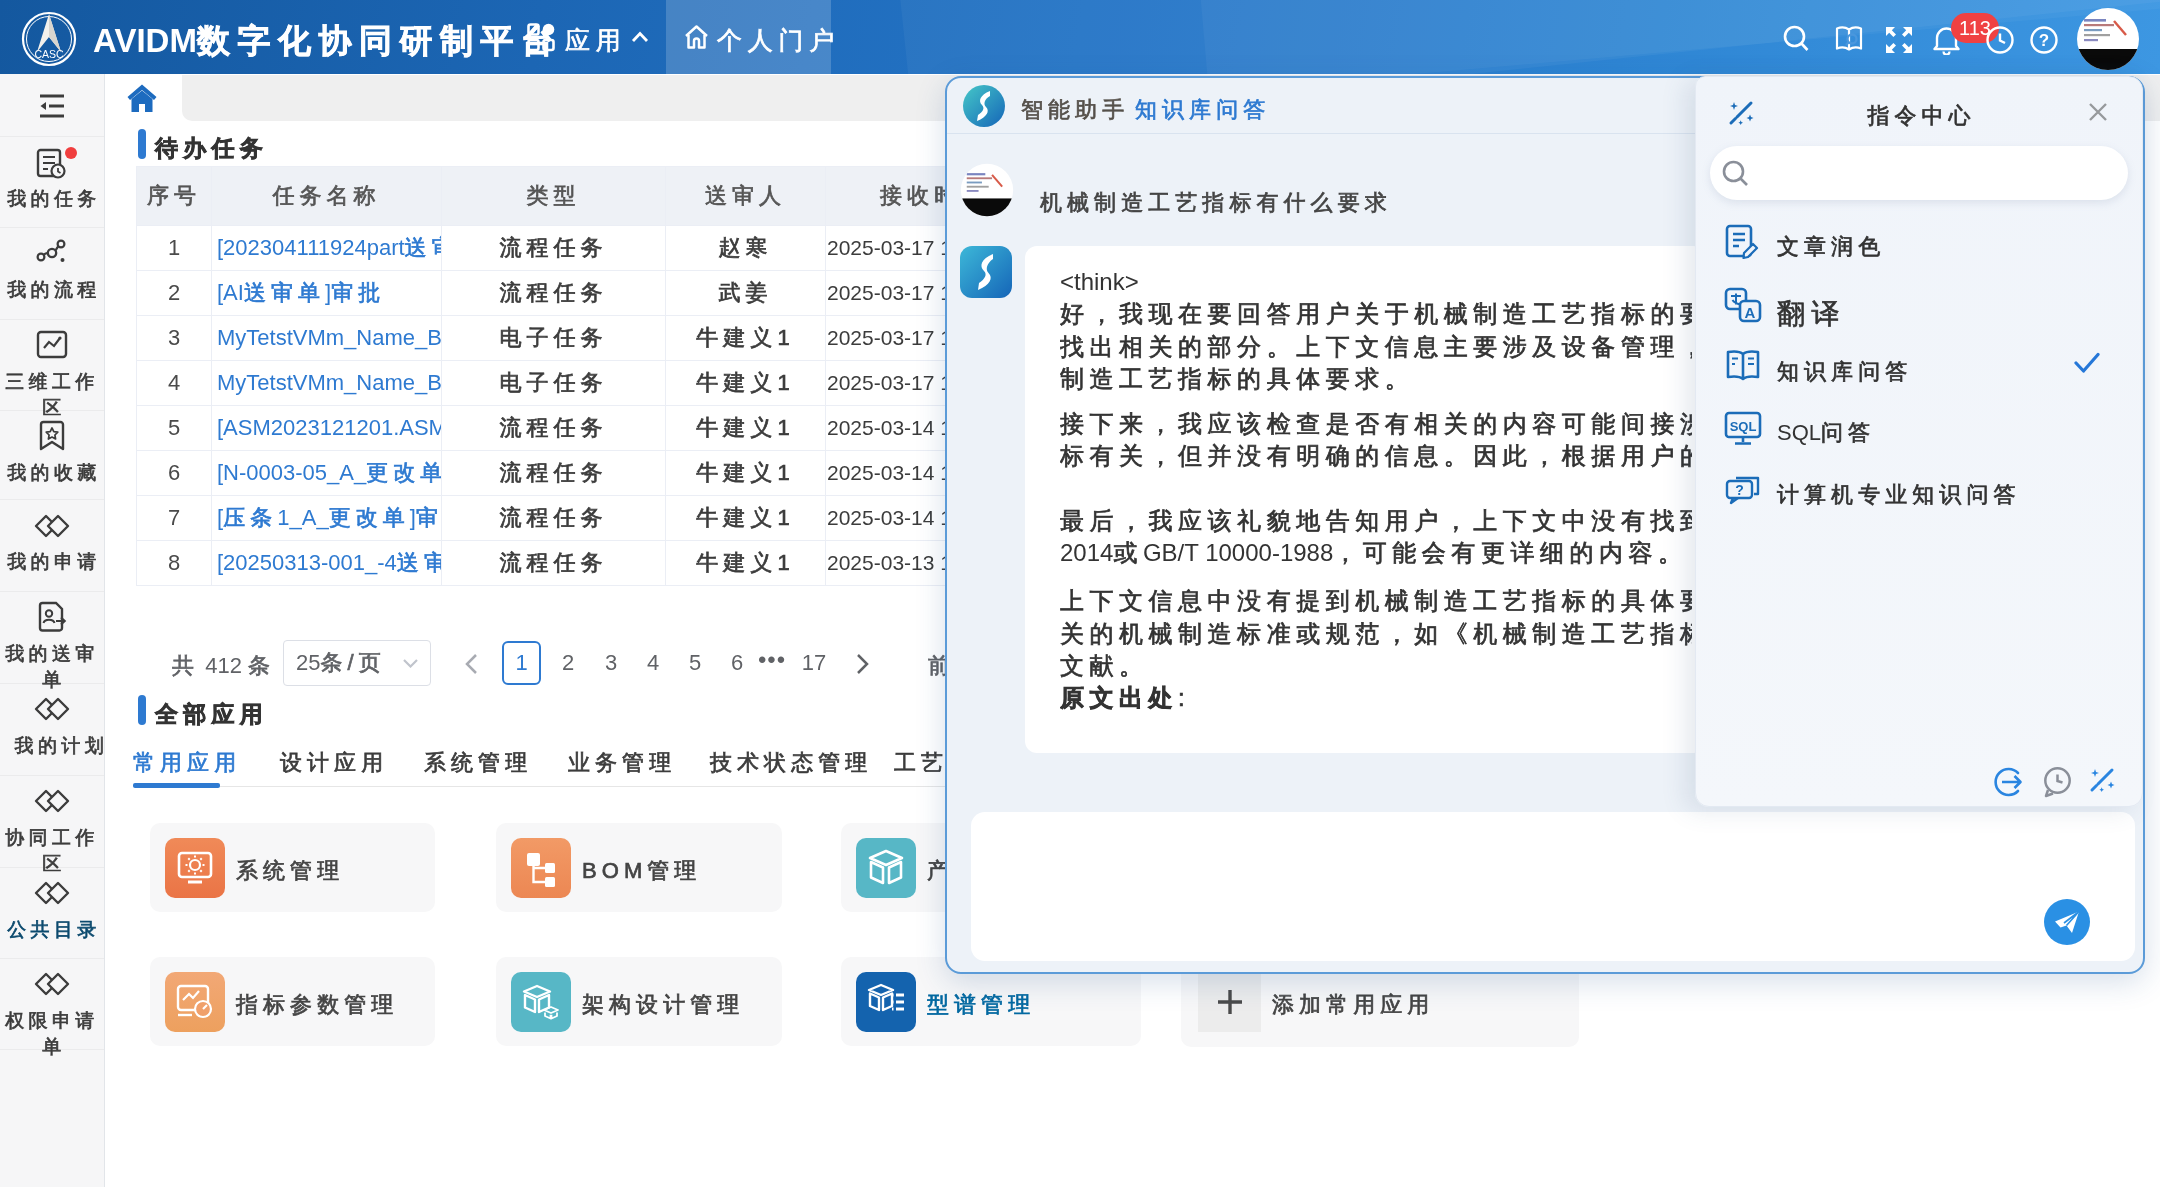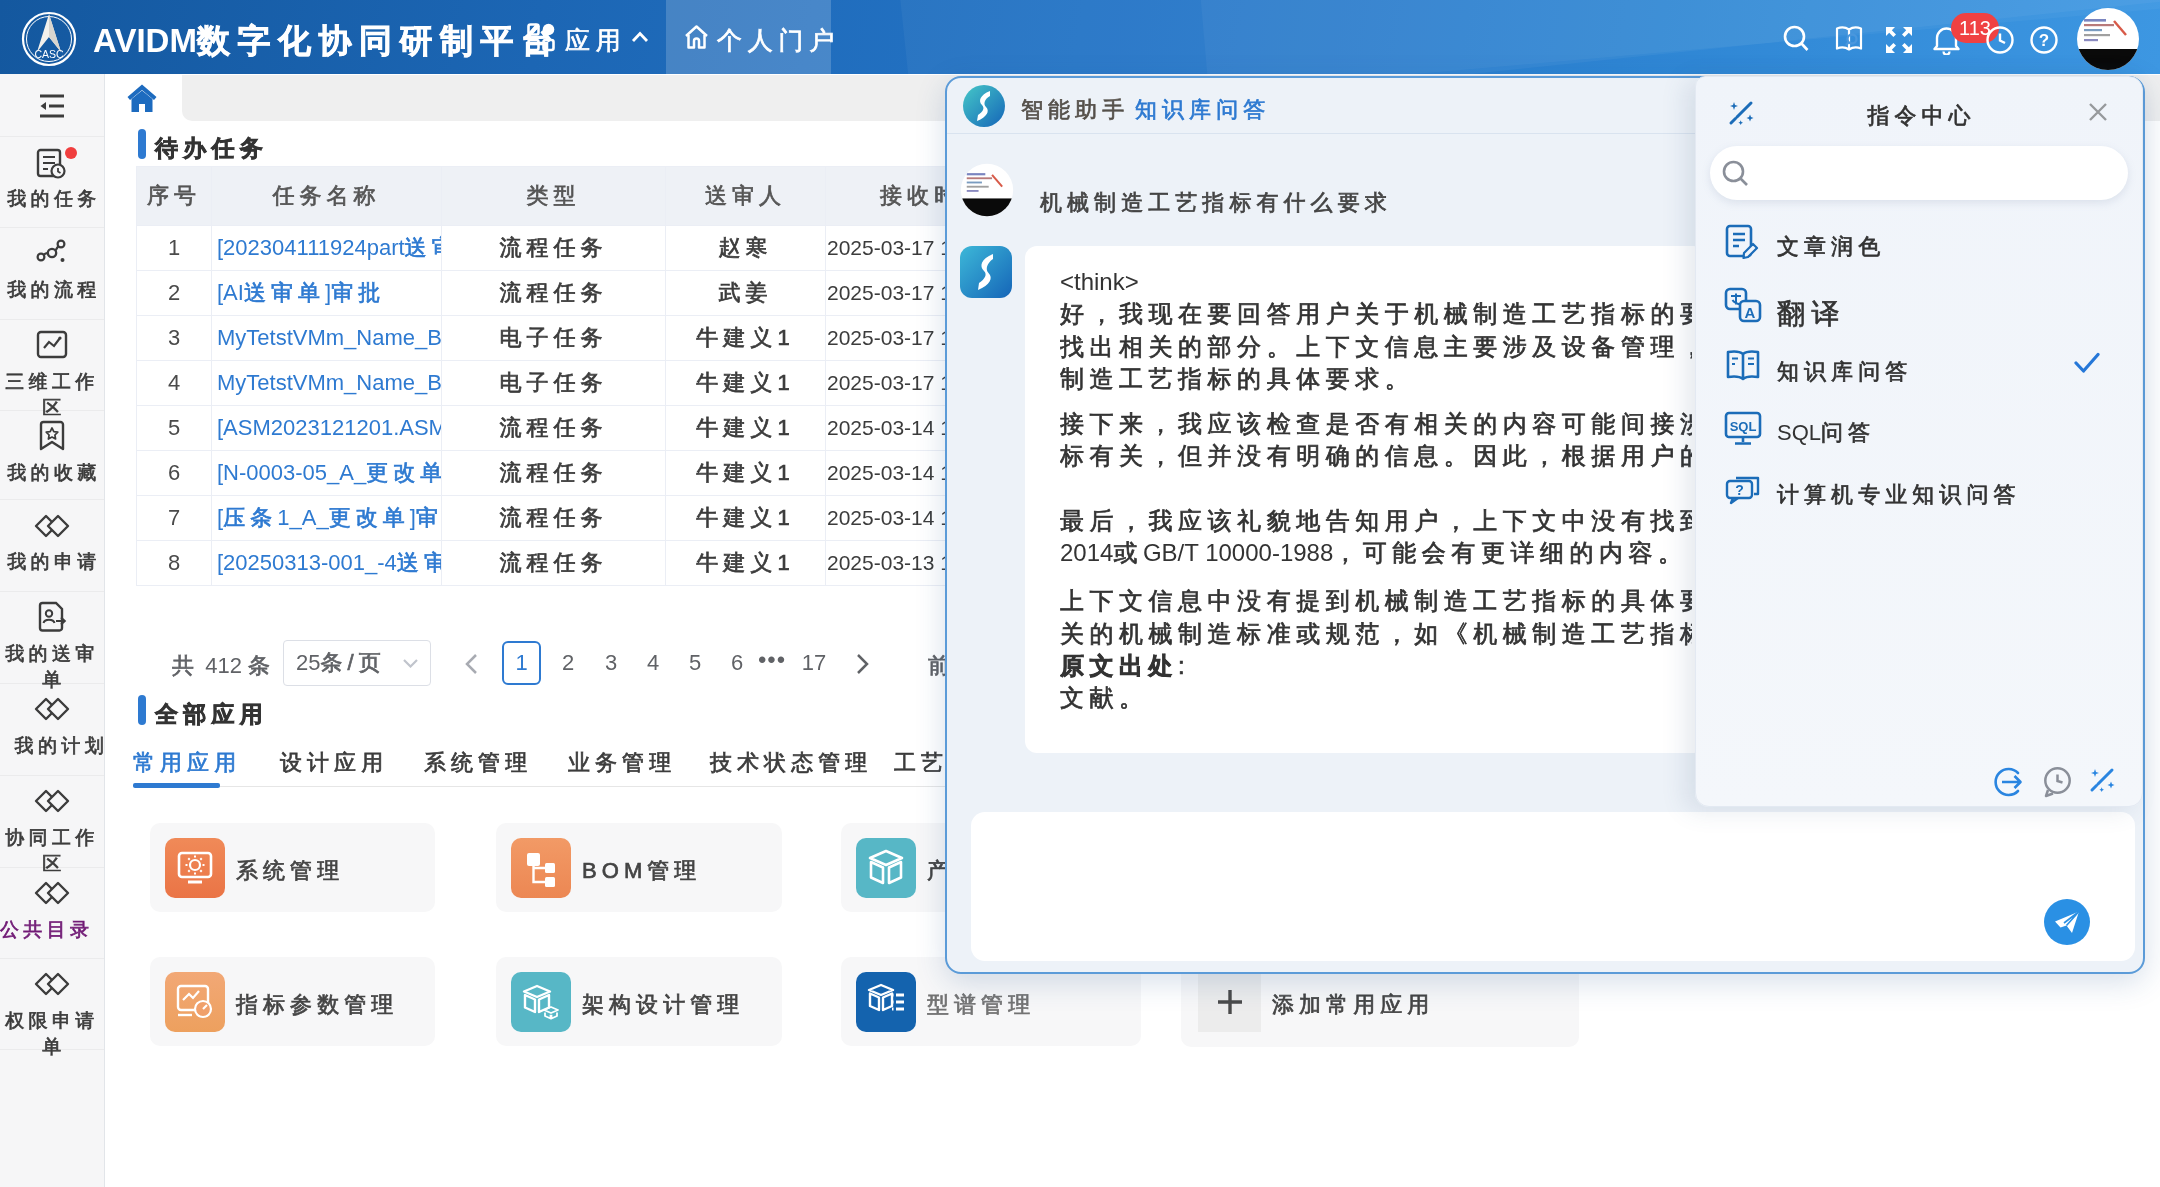--- a/index.html
+++ b/index.html
@@ -192,21 +192,21 @@
         <path d="M5 12.5 L14 16.5 V29 L5 25 Z" stroke="#fff" stroke-width="2.4" fill="none" stroke-linejoin="round"></path>
         <path d="M27 12.5 L18 16.5 V29 L27 25 Z" stroke="#fff" stroke-width="2.4" fill="none" stroke-linejoin="round"></path>
         <g stroke="#fff" stroke-width="3">
           <path d="M31 14 H39 M31 21 H39 M31 28 H39"></path>
         </g>
         <g stroke="#fff" stroke-width="3">
           <path d="M27 14 H28.5 M27 21 H28.5 M27 28 H28.5"></path>
         </g>
       </svg>
     </div>
-    <div class="abs c" style="left:927px;top:990px;font-size:22px;color:#737373">型谱管理</div>
+    <div class="abs c" style="left:927px;top:990px;font-size:22px;color:#0369a1">型谱管理</div>
     <div class="abs" style="left:1181px;top:957px;width:398px;height:90px;background:#f7f7f8;border-radius:10px"></div>
     <div class="abs" style="left:1198px;top:972px;width:63px;height:60px;background:#ececec;display:flex;align-items:center;justify-content:center">
       <svg width="30" height="30" viewBox="0 0 30 30">
         <path d="M15 3 V27 M3 15 H27" stroke="#4a4a4a" stroke-width="3.4"></path>
       </svg>
     </div>
     <div class="abs c" style="left:1272px;top:990px;font-size:22px;color:#444">添加常用应用</div>
     <div class="abs" style="left:0;top:74px;width:105px;height:1113px;background:#f6f6f7;border-right:1px solid #e2e5e9"></div>
     <svg class="abs" style="left:38px;top:93px" width="28" height="26" viewBox="0 0 28 26">
 <path d="M2 3 H26 M11 13 H26 M2 23 H26" stroke="#3c3c3c" stroke-width="2.8" fill="none"></path>
@@ -287,21 +287,21 @@
         <path d="M14 15 L24 5 L34 15 L24 25 Z" stroke="#3c3c3c" stroke-width="2.4" fill="#f6f6f7" stroke-linejoin="round"></path>
       </svg>
     </div>
     <div class="abs" style="left:0;top:825px;width:104px;text-align:center;font-size:19px;color:#3c3c3c"><span class="c" style="margin-right:-4px">协同工作区</span></div>
     <div class="abs" style="left:0;top:878px;width:104px;display:flex;justify-content:center">
       <svg width="36" height="30" viewBox="0 0 36 30">
         <path d="M2 15 L12 5 L22 15 L12 25 Z" stroke="#3c3c3c" stroke-width="2.4" fill="#f6f6f7" stroke-linejoin="round"></path>
         <path d="M14 15 L24 5 L34 15 L24 25 Z" stroke="#3c3c3c" stroke-width="2.4" fill="#f6f6f7" stroke-linejoin="round"></path>
       </svg>
     </div>
-    <div class="abs" style="left:0;top:917px;width:104px;font-size:19px;color:#701a75"><span class="c" style="margin-right:-4px">公共目录</span></div>
+    <div class="abs" style="left:0;top:917px;width:104px;text-align:center;font-size:19px;color:#0c4a6e"><span class="c" style="margin-right:-4px">公共目录</span></div>
     <div class="abs" style="left:0;top:969px;width:104px;display:flex;justify-content:center">
       <svg width="36" height="30" viewBox="0 0 36 30">
         <path d="M2 15 L12 5 L22 15 L12 25 Z" stroke="#3c3c3c" stroke-width="2.4" fill="#f6f6f7" stroke-linejoin="round"></path>
         <path d="M14 15 L24 5 L34 15 L24 25 Z" stroke="#3c3c3c" stroke-width="2.4" fill="#f6f6f7" stroke-linejoin="round"></path>
       </svg>
     </div>
     <div class="abs" style="left:0;top:1008px;width:104px;text-align:center;font-size:19px;color:#3c3c3c"><span class="c" style="margin-right:-4px">权限申请单</span></div>
     <div class="abs" style="left:0;top:0;width:2160px;height:74px;background:linear-gradient(100deg,#14589f 0%,#1c66b4 25%,#2474c6 50%,#2e85d3 75%,#3d97e2 100%);overflow:hidden">
 <div class="abs" style="left:900px;top:-140px;width:1400px;height:200px;background:rgba(255,255,255,0.045);transform:rotate(-6deg)"></div>
 <div class="abs" style="left:1200px;top:-110px;width:1200px;height:150px;background:rgba(255,255,255,0.04);transform:rotate(-5deg)"></div>
@@ -427,22 +427,22 @@
       <div style="white-space:nowrap;overflow:hidden"><span class="c">制造工艺指标的具体要求。</span></div>
       <div style="height:13px"></div>
       <div style="white-space:nowrap;overflow:hidden"><span class="c">接下来，我应该检查是否有相关的内容可能间接涉及工艺指标。例如，</span></div>
       <div style="white-space:nowrap;overflow:hidden"><span class="c">标有关，但并没有明确的信息。因此，根据用户的指示，如果上下文中</span></div>
       <div style="height:32px"></div>
       <div style="white-space:nowrap;overflow:hidden"><span class="c">最后，我应该礼貌地告知用户，上下文中没有找到相关信息，建议他们</span></div>
       <div style="white-space:nowrap;overflow:hidden">2014<span class="c">或</span>GB/T 10000-1988<span class="c">，可能会有更详细的内容。</span></div>
       <div style="height:16px"></div>
       <div style="white-space:nowrap;overflow:hidden"><span class="c">上下文信息中没有提到机械制造工艺指标的具体要求。如果您需要了解</span></div>
       <div style="white-space:nowrap;overflow:hidden"><span class="c">关的机械制造标准或规范，如《机械制造工艺指标编制规定》（GB/T</span></div>
+      <div style="white-space:nowrap;overflow:hidden"><span class="c">文献。</span></div>
       <div style="white-space:nowrap;overflow:hidden"><span class="c"><b>原文出处</b>:</span></div>
-      <div style="white-space:nowrap;overflow:hidden"><span class="c">文献。</span></div>
     </div>
     <div class="abs" style="left:971px;top:812px;width:1164px;height:149px;background:#fff;border-radius:14px"></div>
     <svg class="abs" style="left:2044px;top:899px" width="46" height="46" viewBox="0 0 46 46">
 <circle cx="23" cy="23" r="23" fill="#2a90e4"></circle>
 <path d="M11 22.5 L35 12.5 L28 34 L22.5 26.5 L16.5 28.5 Z" fill="#fff"></path>
       <path d="M22.5 26.5 L35 12.5 L20 24" fill="none" stroke="#2a90e4" stroke-width="1.6" stroke-linejoin="round"></path>
     </svg>
     <div class="abs" style="left:1695px;top:76px;width:448px;height:731px;background:linear-gradient(180deg,#f0f4fa,#f4f7fb);border-radius:10px 14px 14px 14px;box-shadow:-10px 4px 24px rgba(60,90,130,0.13);border:1px solid #e3e9f2"></div>
     <svg class="abs" style="left:1727px;top:99px" width="28" height="28" viewBox="0 0 28 28">
 <path d="M10 18 L24 4" stroke="#1b6cb8" stroke-width="3" stroke-linecap="round"></path>

